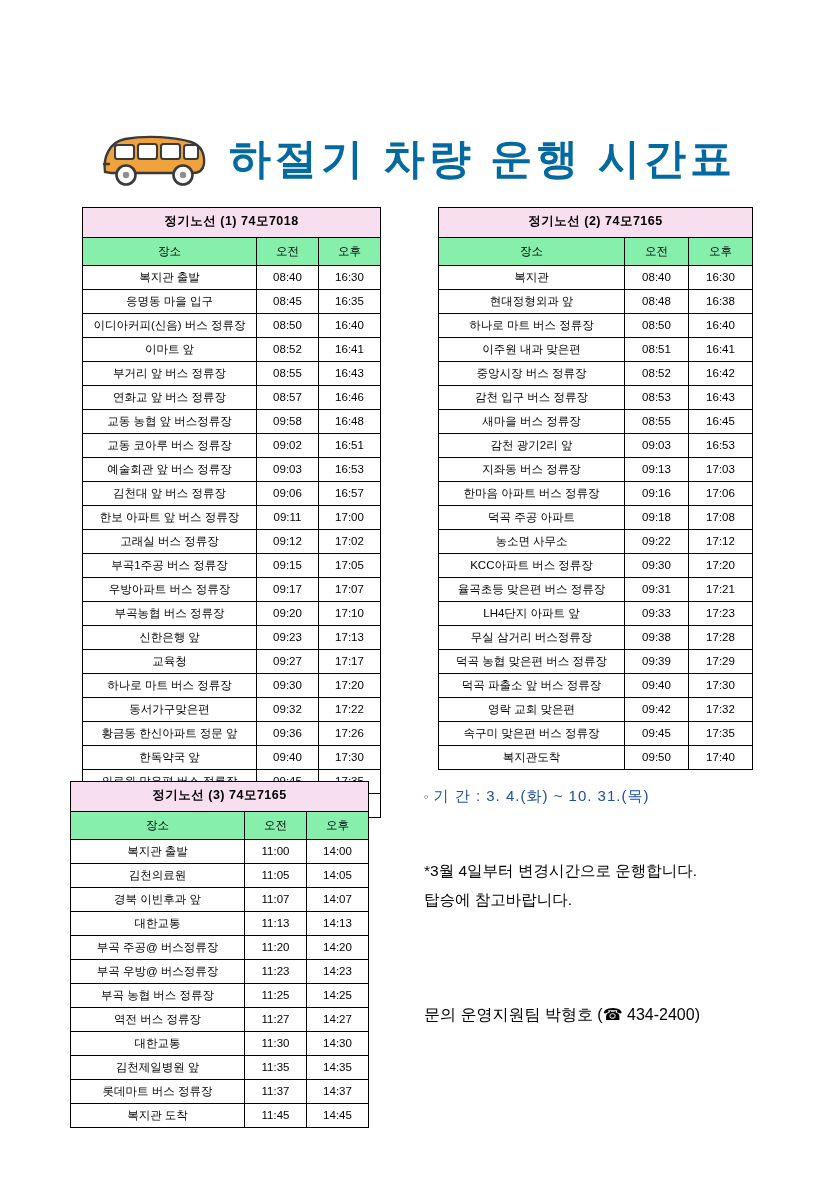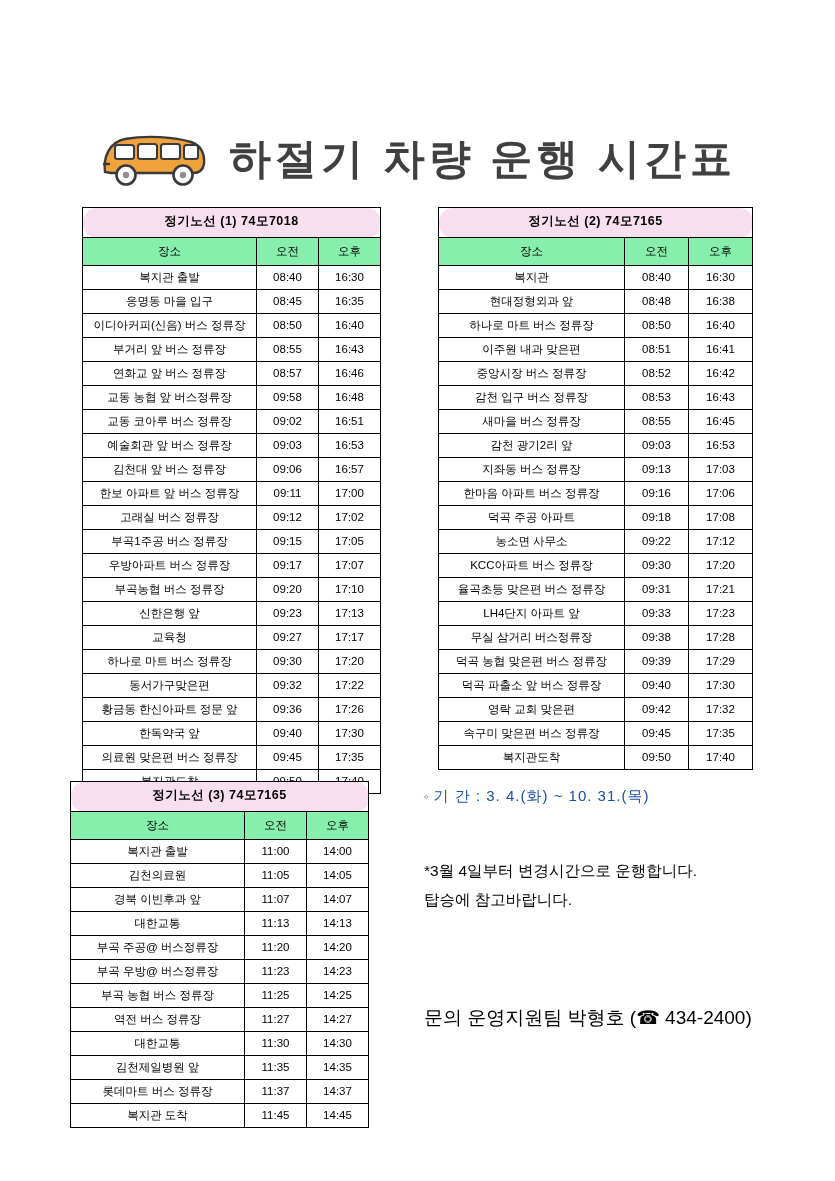--- a/index.html
+++ b/index.html
@@ -30,21 +30,21 @@
   .bus-icon {
     width: 112px;
     height: 62px;
     position: relative;
     flex: 0 0 auto;
   }
   .page-title {
     font-size: 42px;
     font-weight: bold;
     letter-spacing: 4px;
-    color: #404040;
+    color: #0369a1;
     white-space: nowrap;
   }
 
   
   .sched-table {
     border-collapse: collapse;
     table-layout: fixed;
     background: #fff;
   }
   .sched-table th, .sched-table td {
@@ -54,21 +54,20 @@
     padding: 2px 0 3px 0;
     line-height: 1.25;
     height: 18px;
   }
   .sched-table .tbl-title {
     background: #f7dff0;
     font-size: 12.5px;
     font-weight: bold;
     padding: 5px 0 6px 0;
     letter-spacing: 0.5px;
-    border-radius: 14px;
   }
   .sched-table .col-head {
     background: #86efac;
     font-size: 11.5px;
     font-weight: normal;
     padding: 4px 0 5px 0;
   }
   .sched-table td.place {
     font-size: 11.5px;
   }
@@ -132,21 +131,21 @@
     top: 857px;
     font-size: 15.5px;
     line-height: 1.85;
     white-space: nowrap;
   }
 
   .note-contact {
     position: absolute;
     left: 424px;
     top: 1005px;
-    font-size: 19px;
+    font-size: 16px;
     white-space: nowrap;
   }
 </style>
 </head>
 <body>
 
 <div class="title-row">
   <div class="bus-icon">
     <svg viewBox="0 0 112 62" width="112" height="62" aria-hidden="true">
       <path d="M6 44 C4 30 10 14 26 11 C48 7 76 9 92 14 C102 17 106 26 105 36 C104 42 100 45 94 45 L12 45 Z" fill="#f0a23c" stroke="#3a3a3a" stroke-width="2.4"></path>
@@ -190,20 +189,25 @@
         <td class="place">응명동 마을 입구</td>
         <td>08:45</td>
         <td>16:35</td>
       </tr>
       <tr>
         <td class="place">이디아커피(신음) 버스 정류장</td>
         <td>08:50</td>
         <td>16:40</td>
       </tr>
       <tr>
+        <td class="place">이마트 앞</td>
+        <td>08:52</td>
+        <td>16:41</td>
+      </tr>
+      <tr>
         <td class="place">부거리 앞 버스 정류장</td>
         <td>08:55</td>
         <td>16:43</td>
       </tr>
       <tr>
         <td class="place">연화교 앞 버스 정류장</td>
         <td>08:57</td>
         <td>16:46</td>
       </tr>
       <tr>

